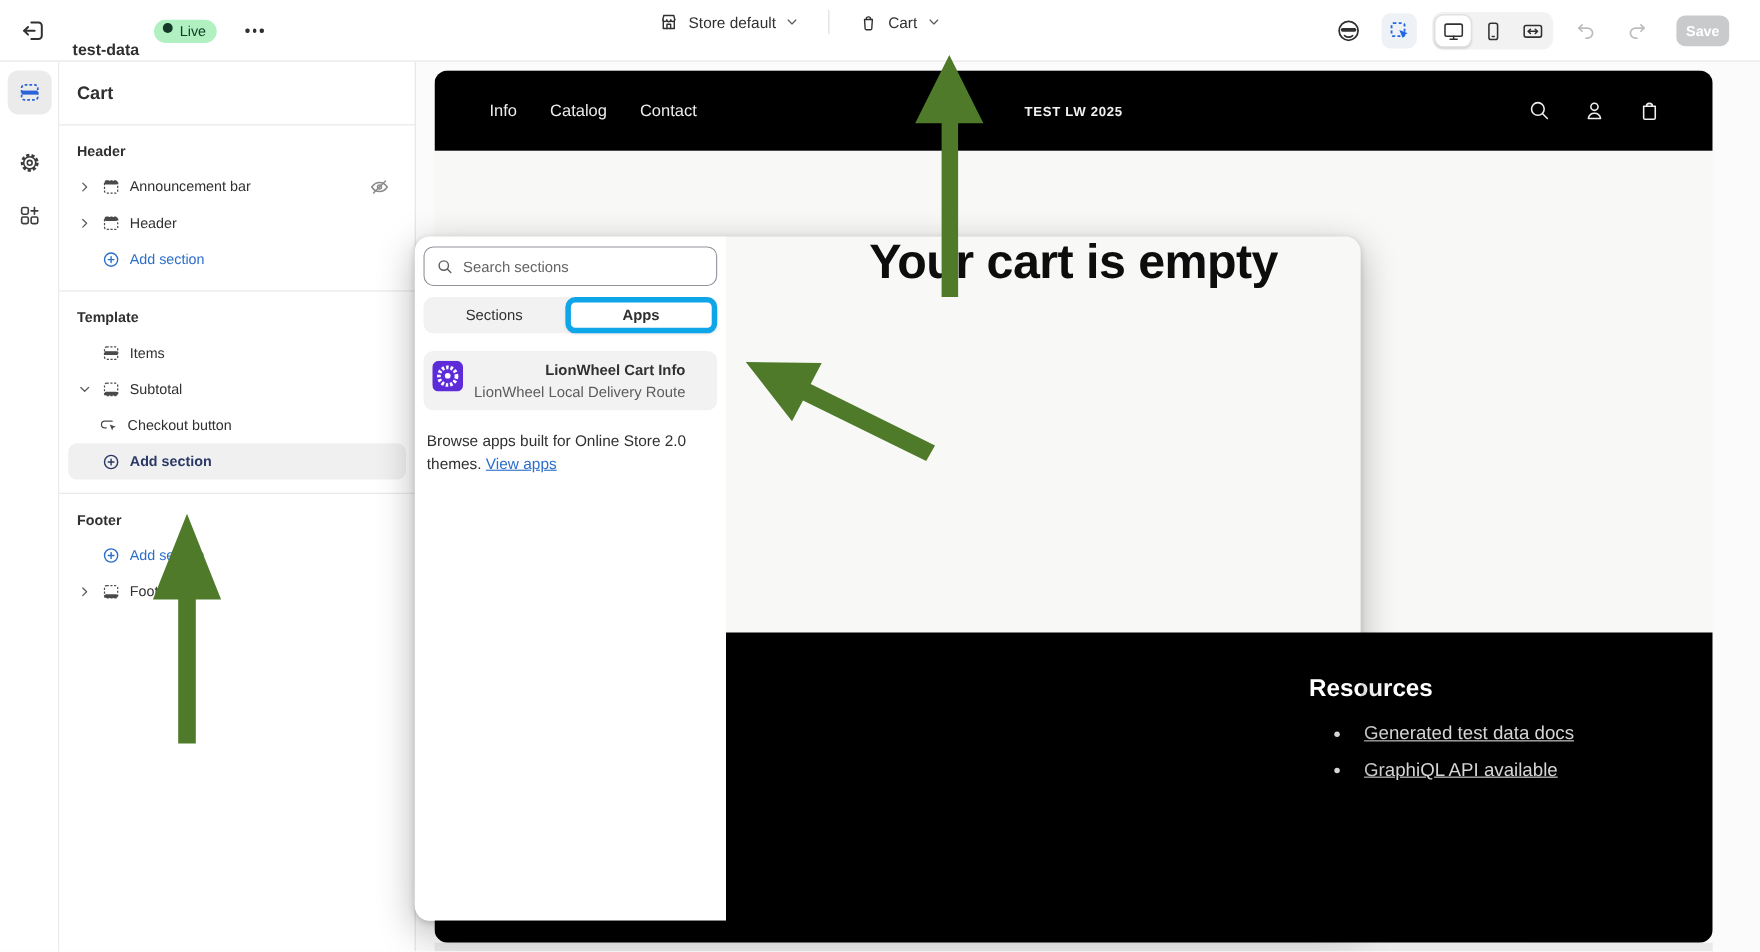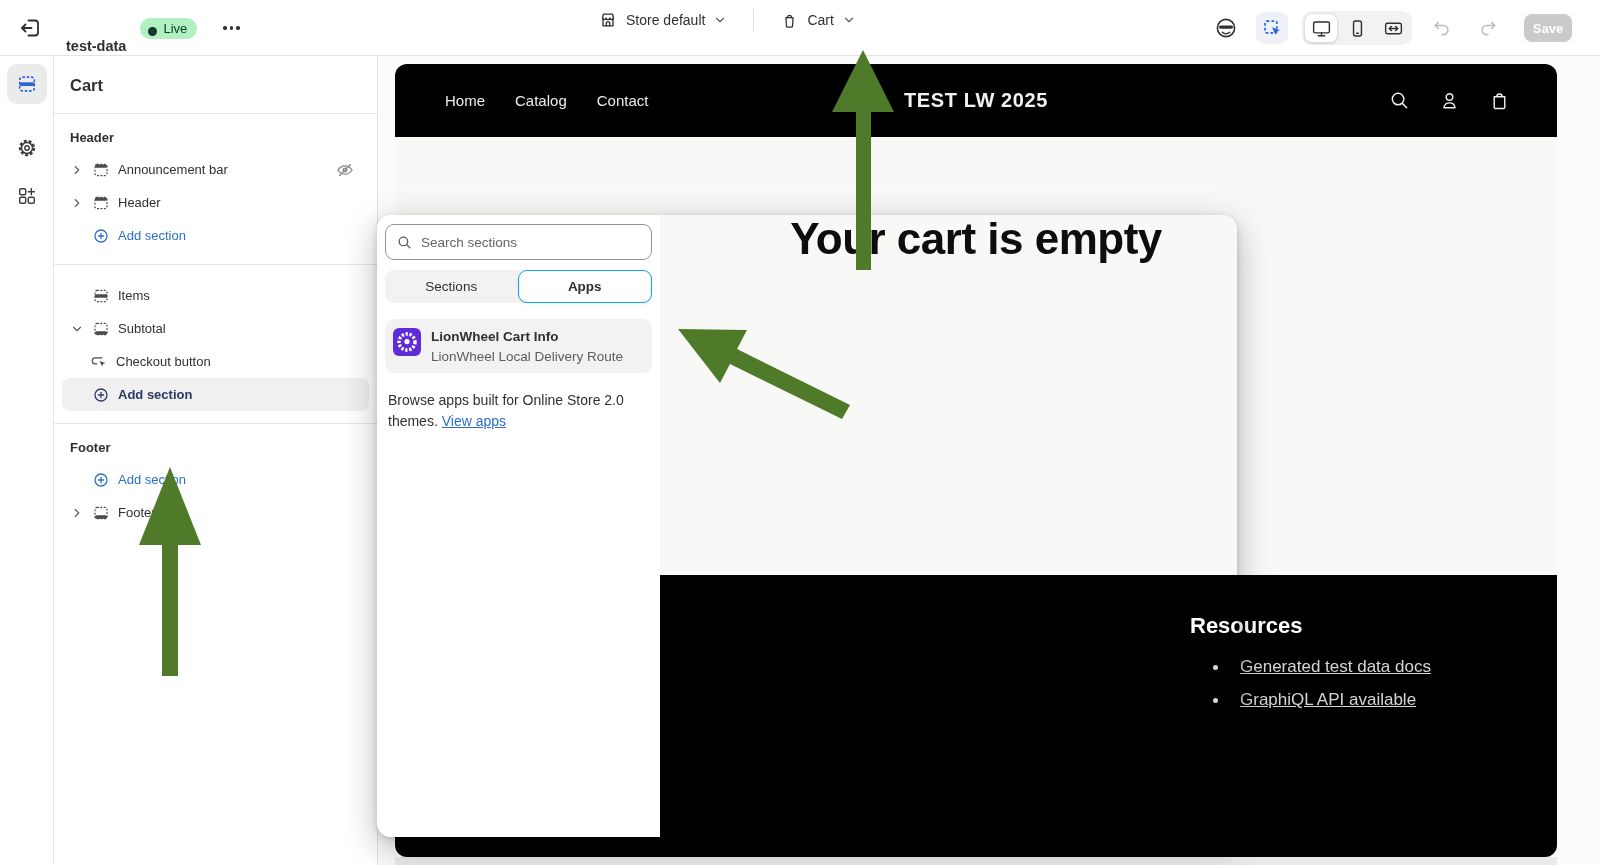--- a/index.html
+++ b/index.html
@@ -11,21 +11,21 @@
   .app { position:relative; width:1600px; height:865px; background:#fbfbfb; }
 
   
   .topbar {
     position:absolute; left:0; top:0; width:1600px; height:56px;
     background:#ffffff; border-bottom:1px solid #e3e3e3; z-index:5;
   }
   .tb-left { position:absolute; left:14px; top:0; height:56px; display:flex; align-items:center; }
   .tb-title { font-size:14.5px; font-weight:700; color:#303030; margin-left:20px;margin-top:35px; }
   .live-pill {
-    margin-left:14px; display:inline-flex; align-items:flex-end; gap:6px;
+    margin-left:14px; display:inline-flex; align-items:flex-start; gap:6px;
     background:#b0f0c1; color:#0d3b24; border-radius:999px;
     padding:3px 10px 3px 8px; font-size:13px; font-weight:500;
   }
   .live-dot { width:9px; height:9px; border-radius:50%; background:#14382a; }
   .tb-dots { margin-left:26px; display:flex; gap:3px; cursor:pointer; }
   .tb-dots i { width:3.5px; height:3.5px; border-radius:50%; background:#303030; display:block; }
 
   .tb-center { position:absolute; left:598px; top:0; height:40px; display:flex; align-items:center; }
   .tb-sel { display:flex; align-items:center; gap:8px; font-size:14px; color:#303030; cursor:pointer; }
   .tb-divider { width:1px; height:22px; background:#dcdcdc; margin:0 26px; }
@@ -80,21 +80,21 @@
   
   .preview {
     position:absolute; left:395px; top:64px; width:1162px; height:793px;
     background:#f8f8f6; border-radius:12px; overflow:hidden; z-index:1;
   }
   .store-header { position:absolute; left:0; top:0; width:100%; height:73px; background:#000; display:flex; align-items:center; }
   .store-nav { display:flex; gap:30px; padding-left:50px; }
   .store-nav span { color:#ececec; font-size:15px; cursor:pointer; }
   .store-title {
     position:absolute; left:50%; transform:translateX(-50%);
-    color:#f2f2f2; font-size:20px; font-weight:700; letter-spacing:.6px;
+    color:#f2f2f2; font-size:12px; font-weight:700; letter-spacing:.6px;
   }
   .store-icons { position:absolute; right:46px; display:flex; gap:27px; align-items:center; }
   .empty-heading {
     position:absolute; left:0; top:150px; width:100%; text-align:center;
     font-size:44px; font-weight:800; letter-spacing:-.5px; color:#0d0d0d;
   }
   .store-footer { position:absolute; left:0; top:511px; width:100%; bottom:0; background:#000; }
   .sf-heading { position:absolute; left:795px; top:38px; color:#fff; font-size:22px; font-weight:700; }
   .sf-list { position:absolute; left:818px; top:82px; list-style:none; }
   .sf-list li { display:flex; align-items:center; gap:22px; margin-bottom:13px; }
@@ -110,26 +110,26 @@
   }
   .modal-left { width:283px; background:#ffffff; padding:9px 8px; }
   .search-box {
     display:flex; align-items:center; gap:8px; height:36px; border:1.5px solid #8f949b;
     border-radius:9px; padding:0 10px; background:#fff;
   }
   .search-box input { border:none; outline:none; font-size:13.5px; width:200px; color:#303030; font-family:"Liberation Sans",sans-serif; background:transparent; }
   .search-box input::placeholder { color:#646464; }
   .tabs { margin-top:10px; height:33px; background:#f2f2f2; border-radius:9px; display:flex; padding:0; }
   .tab { flex:1; display:flex; align-items:center; justify-content:center; font-size:13.5px; color:#303030; cursor:pointer; border-radius:9px; font-weight:500; }
-  .tab.sel { background:#ffffff; border:1px solid #0ea5e9; box-shadow:0 1px 2px rgba(0,0,0,.08); font-weight:600; }
+  .tab.sel { background:#ffffff; border:5px solid #0ea5e9; box-shadow:0 1px 2px rgba(0,0,0,.08); font-weight:600; }
   .app-item {
     margin-top:16px; background:#f2f2f2; border-radius:9px; padding:9px 8px;
     display:flex; gap:10px; cursor:pointer; align-items:flex-start;
   }
-  .app-texts .t1 { font-size:13.5px; font-weight:700; color:#303030; margin-top:1px; }
+  .app-texts .t1 { font-size:13.5px; font-weight:700; color:#303030; margin-top:1px;text-align:right; }
   .app-texts .t2 { font-size:13.5px; color:#5c5c5c; margin-top:5px; }
   .browse { margin-top:17px; padding:0 3px; font-size:14px; line-height:21px; color:#303030; width:248px; }
   .view-apps { color:#2c6ecb; text-decoration:underline; cursor:pointer; }
   .modal-right { flex:1; background:#e4e4e4; display:flex; align-items:center; justify-content:center; }
   .no-preview { display:flex; align-items:center; gap:9px; font-size:13.5px; color:#303030; }
 
   
   .arrows { position:absolute; left:0; top:0; width:1600px; height:865px; z-index:20; pointer-events:none; }
 </style>
 </head>
@@ -309,20 +309,21 @@
             <circle cx="12" cy="12" r="8"></circle>
               <path d="M12 8.5v7"></path>
               <path d="M8.5 12h7"></path>
           </svg>
         </span>
         <span>Add section</span>
       </div>
     </div>
 
     <div class="group">
+      <div class="group-label">Template</div>
       <div class="row">
         <span class="chev-slot"></span>
         <span class="ico-slot">
           <svg width="18" height="18" viewBox="0 0 24 24" fill="none">
             <rect x="4" y="4.5" width="16" height="15" rx="2.6" stroke="#4a4a4a" stroke-width="1.5" stroke-dasharray="2.6 1.9"></rect>
             <rect x="4" y="9.7" width="16" height="4.6" fill="#4a4a4a"></rect>
           </svg>
         </span>
         <span>Items</span>
       </div>
@@ -386,21 +387,21 @@
           </svg>
         </span>
         <span>Footer</span>
       </div>
     </div>
   </aside>
 
   <section class="preview">
     <div class="store-header">
       <div class="store-nav">
-        <span>Home</span>
+        <span>Info</span>
         <span>Catalog</span>
         <span>Contact</span>
       </div>
       <span class="store-title">TEST LW 2025</span>
       <div class="store-icons">
         <svg width="23" height="23" viewBox="0 0 24 24" fill="none" stroke="#f0f0f0" stroke-width="1.5" stroke-linecap="round">
           <circle cx="10.5" cy="10.5" r="6"></circle>
             <path d="M15 15l4.5 4.5"></path>
         </svg>
         <svg width="23" height="23" viewBox="0 0 24 24" fill="none" stroke="#f0f0f0" stroke-width="1.5" stroke-linecap="round" stroke-linejoin="round">

